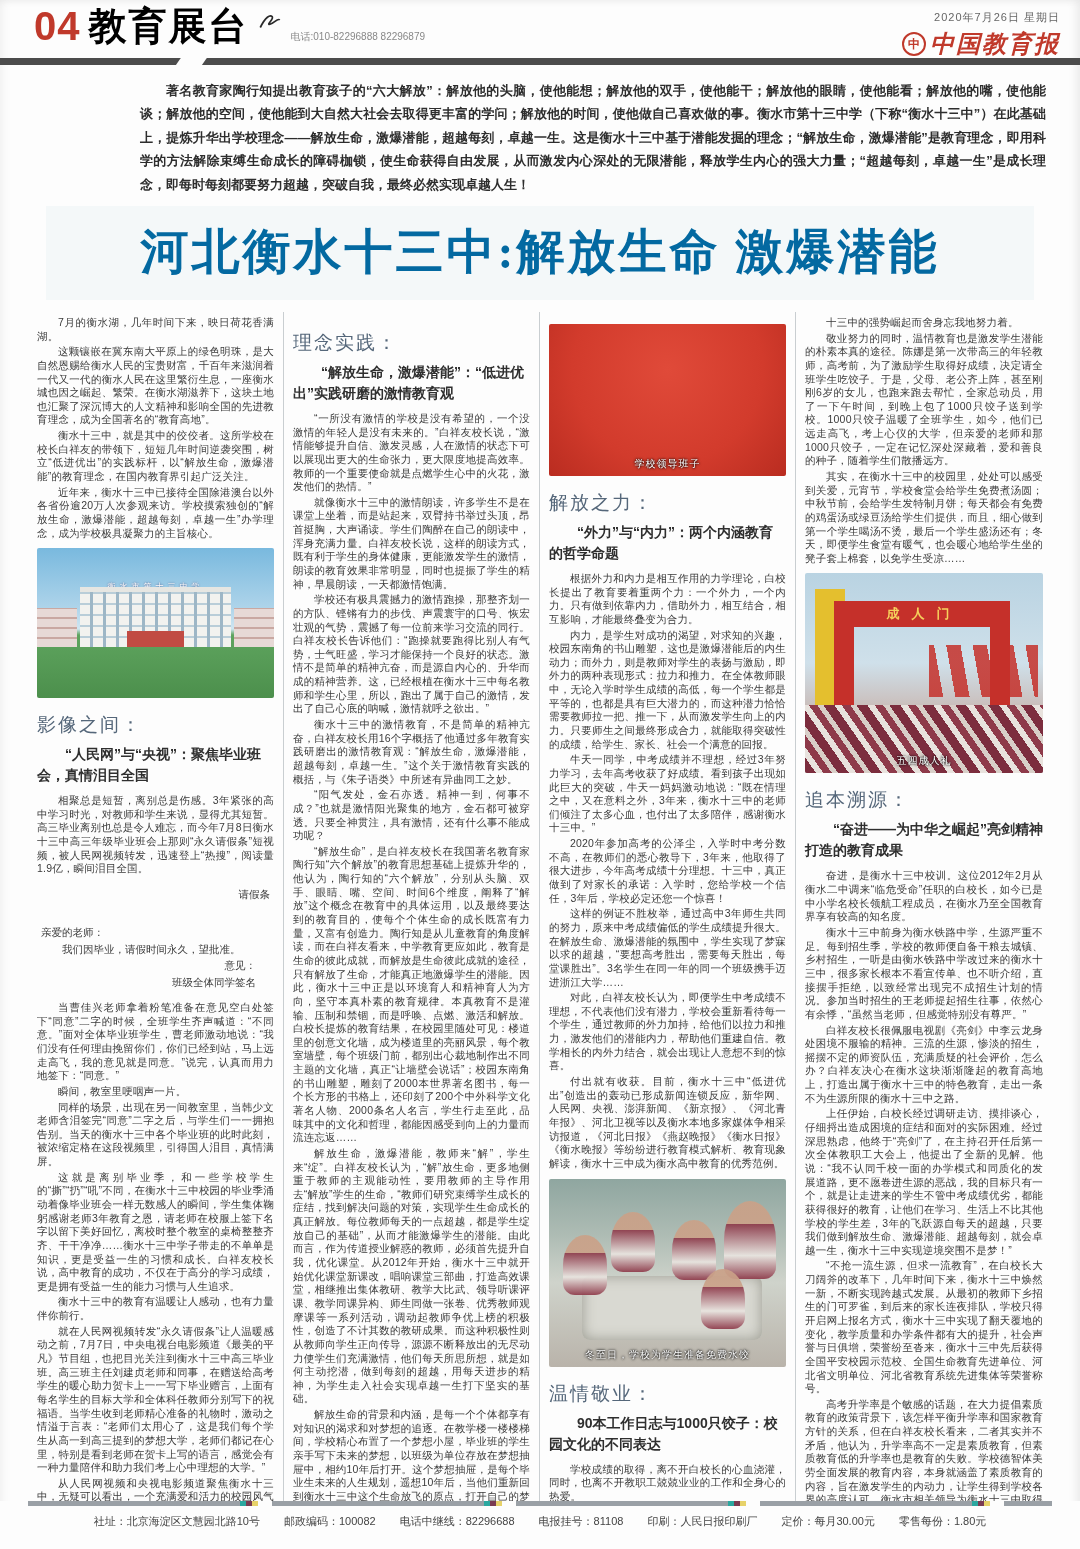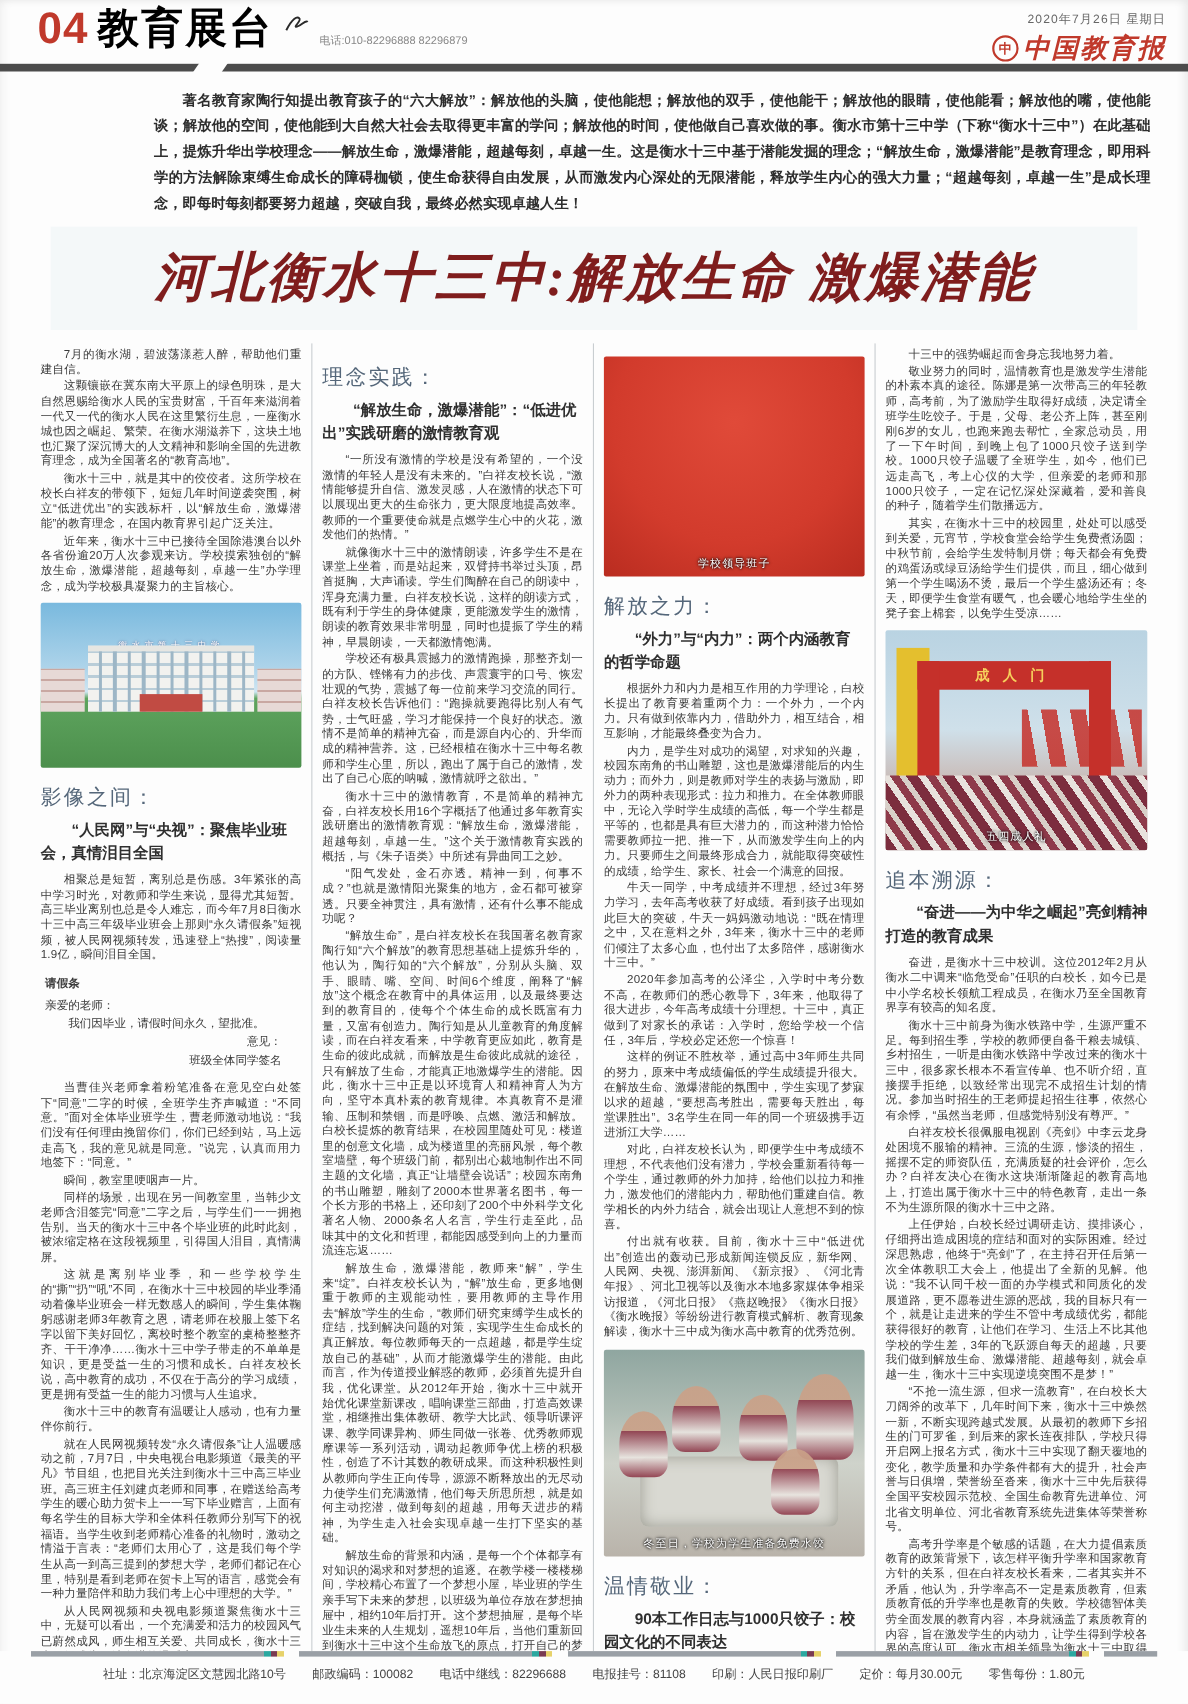--- a/index.html
+++ b/index.html
@@ -20,52 +20,52 @@
         border-radius:50%;color:#c0392b;font-size:12px;font-weight:700;}
   .brand-name{font-family:"Liberation Serif","DejaVu Serif",serif;font-size:24px;font-weight:700;color:#c0392b;
         font-style:italic;letter-spacing:2px;}
   .rule-bar{position:relative;height:7px;background:#4c4c4c;margin:2px 0 0 0;}
   .rule-bar .notch{position:absolute;left:178px;top:-2px;width:26px;height:12px;background:#fdfdfd;transform:skewX(-35deg);}
   
   .intro{margin:14px 34px 6px 140px;font-size:13px;line-height:1.8;color:#2d2d2d;font-weight:600;
         text-indent:2em;text-align:justify;}
   
   .headline{margin:10px 46px 12px 46px;padding:14px 0 16px 0;text-align:center;background:#f4f8f9;
-        font-family:"Liberation Serif","DejaVu Serif",serif;font-size:48px;font-weight:700;color:#7f1d1d;
-        letter-spacing:3px;font-style:italic;}
+        font-family:"Liberation Serif","DejaVu Serif",serif;font-size:48px;font-weight:700;color:#0369a1;
+        letter-spacing:3px;}
   
   .cols{display:grid;grid-template-columns:1fr 1fr 1fr 1fr;margin:0 28px;height:1208px;overflow:hidden;}
   .col{padding:4px 9px 0 9px;border-right:1px solid #c9ced1;overflow:hidden;}
   .col:last-child{border-right:none;}
   .col p{margin:0 0 2px 0;font-size:10.5px;line-height:1.3;text-align:justify;text-indent:2em;
         color:#3a3a3a;letter-spacing:.2px;}
   h3.sec{margin:14px 0 6px 0;font-size:19px;font-weight:400;color:#55677a;letter-spacing:2px;}
   h4.sub{margin:0 0 8px 0;font-size:14px;font-weight:700;color:#2f2f2f;line-height:1.5;text-indent:2em;}
   
   .letter{margin:10px 4px;font-size:10.5px;color:#3a3a3a;line-height:1.6;}
-  .letter .lt{text-align:left;font-weight:700;margin-bottom:3px;}
+  .letter .lt{text-align:right;font-weight:400;margin-bottom:21px;}
   .letter .lr{text-align:right;padding-right:14px;}
   .letter div{margin:0;}
   .letter .ind{text-indent:2em;}
   
   .photo{position:relative;margin:8px 0;border-radius:2px;overflow:hidden;}
   .photo .cap{position:absolute;left:0;right:0;bottom:5px;text-align:center;color:#fff;font-size:10px;
         letter-spacing:1px;text-shadow:0 0 3px #000,0 0 2px #000;z-index:5;}
   .ph-building{height:150px;background:linear-gradient(#79b9de 0%,#aed4ea 40%,#cfe6f2 54%,#5ea45e 58%,#4c8f4c 100%);}
   .ph-building .bld{position:absolute;left:18%;right:18%;top:26%;bottom:34%;background:#f2f2ef;
         background-image:repeating-linear-gradient(90deg,transparent 0 10px,#9db6c6 10px 13px),
                          repeating-linear-gradient(0deg,transparent 0 9px,#b9cdd8 9px 11px);
         border-top:5px solid #e6e6e2;}
   .ph-building .wing{position:absolute;top:40%;bottom:34%;width:17%;background:#e7d9d6;
         background-image:repeating-linear-gradient(0deg,transparent 0 8px,#c9a8a2 8px 10px);}
   .ph-building .wl{left:0;} .ph-building .wr{right:0;}
   .ph-building .canopy{position:absolute;left:38%;right:38%;bottom:34%;height:16px;background:#c14b43;}
   .ph-building .sign{position:absolute;top:22%;left:0;right:0;text-align:center;color:#fefefe;font-size:8px;
         letter-spacing:4px;text-shadow:0 0 2px #447;}
-  .ph-leaders{height:200px;background:radial-gradient(circle at 50% 30%,#e04a39 0%,#d23b2c 60%,#b92c20 100%);}
+  .ph-leaders{height:152px;background:radial-gradient(circle at 50% 30%,#e04a39 0%,#d23b2c 60%,#b92c20 100%);}
   .ph-leaders .fig{position:absolute;bottom:0;}
   .fig .head{width:24px;height:26px;border-radius:50%;background:#caa188;margin:0 auto;}
   .fig .body{width:58px;height:92px;border-radius:14px 14px 0 0;margin-top:-3px;}
   .f1{left:16%;} .f2{left:42%;} .f3{left:68%;}
   .f1 .body{background:#dfe7f0;} .f2 .body{background:#eef1f4;} .f3 .body{background:#efe9d8;width:46px;}
   .ph-cafeteria{height:188px;background:linear-gradient(#8fa6a0 0%,#aebcb4 30%,#cfd3cb 55%,#b9b3aa 100%);}
   .ph-cafeteria .stu{position:absolute;width:44px;height:60px;border-radius:50% 50% 12px 12px;
         background:linear-gradient(#caa188 0 30%,#8e3a4a 30%,#e9e5e0 70%,#8e3a4a 100%);opacity:.92;}
   .ph-cafeteria .table{position:absolute;left:14%;right:10%;top:52%;height:34%;background:#d9d9d2;
         border-radius:8px;box-shadow:inset 0 0 14px #9a9a90;}
@@ -115,21 +115,21 @@
 
   <main>
     <p class="intro">著名教育家陶行知提出教育孩子的“六大解放”：解放他的头脑，使他能想；解放他的双手，使他能干；解放他的眼睛，使他能看；解放他的嘴，使他能谈；解放他的空间，使他能到大自然大社会去取得更丰富的学问；解放他的时间，使他做自己喜欢做的事。衡水市第十三中学（下称“衡水十三中”）在此基础上，提炼升华出学校理念——解放生命，激爆潜能，超越每刻，卓越一生。这是衡水十三中基于潜能发掘的理念；“解放生命，激爆潜能”是教育理念，即用科学的方法解除束缚生命成长的障碍枷锁，使生命获得自由发展，从而激发内心深处的无限潜能，释放学生内心的强大力量；“超越每刻，卓越一生”是成长理念，即每时每刻都要努力超越，突破自我，最终必然实现卓越人生！</p>
 
     <h2 class="headline">河北衡水十三中:解放生命  激爆潜能</h2>
 
     <div class="cols">
 
       <section class="col">
         <div>
-            <p>7月的衡水湖，碧波荡漾惹人醉，帮助他们重建自信。</p>
+            <p>7月的衡水湖，几年时间下来，映日荷花香满湖。</p>
             <p>这颗镶嵌在冀东南大平原上的绿色明珠，是大自然恩赐给衡水人民的宝贵财富，千百年来滋润着一代又一代的衡水人民在这里繁衍生息，一座衡水城也因之崛起、繁荣。在衡水湖滋养下，这块土地也汇聚了深沉博大的人文精神和影响全国的先进教育理念，成为全国著名的“教育高地”。</p>
             <p>衡水十三中，就是其中的佼佼者。这所学校在校长白祥友的带领下，短短几年时间逆袭突围，树立“低进优出”的实践标杆，以“解放生命，激爆潜能”的教育理念，在国内教育界引起广泛关注。</p>
             <p>近年来，衡水十三中已接待全国除港澳台以外各省份逾20万人次参观来访。学校摸索独创的“解放生命，激爆潜能，超越每刻，卓越一生”办学理念，成为学校极具凝聚力的主旨核心。</p>
           </div>
 
         <div class="photo ph-building">
           <span class="sign">衡水市第十三中学</span>
           <i class="wing wl"></i>
           <i class="wing wr"></i>
           <i class="bld"></i>

